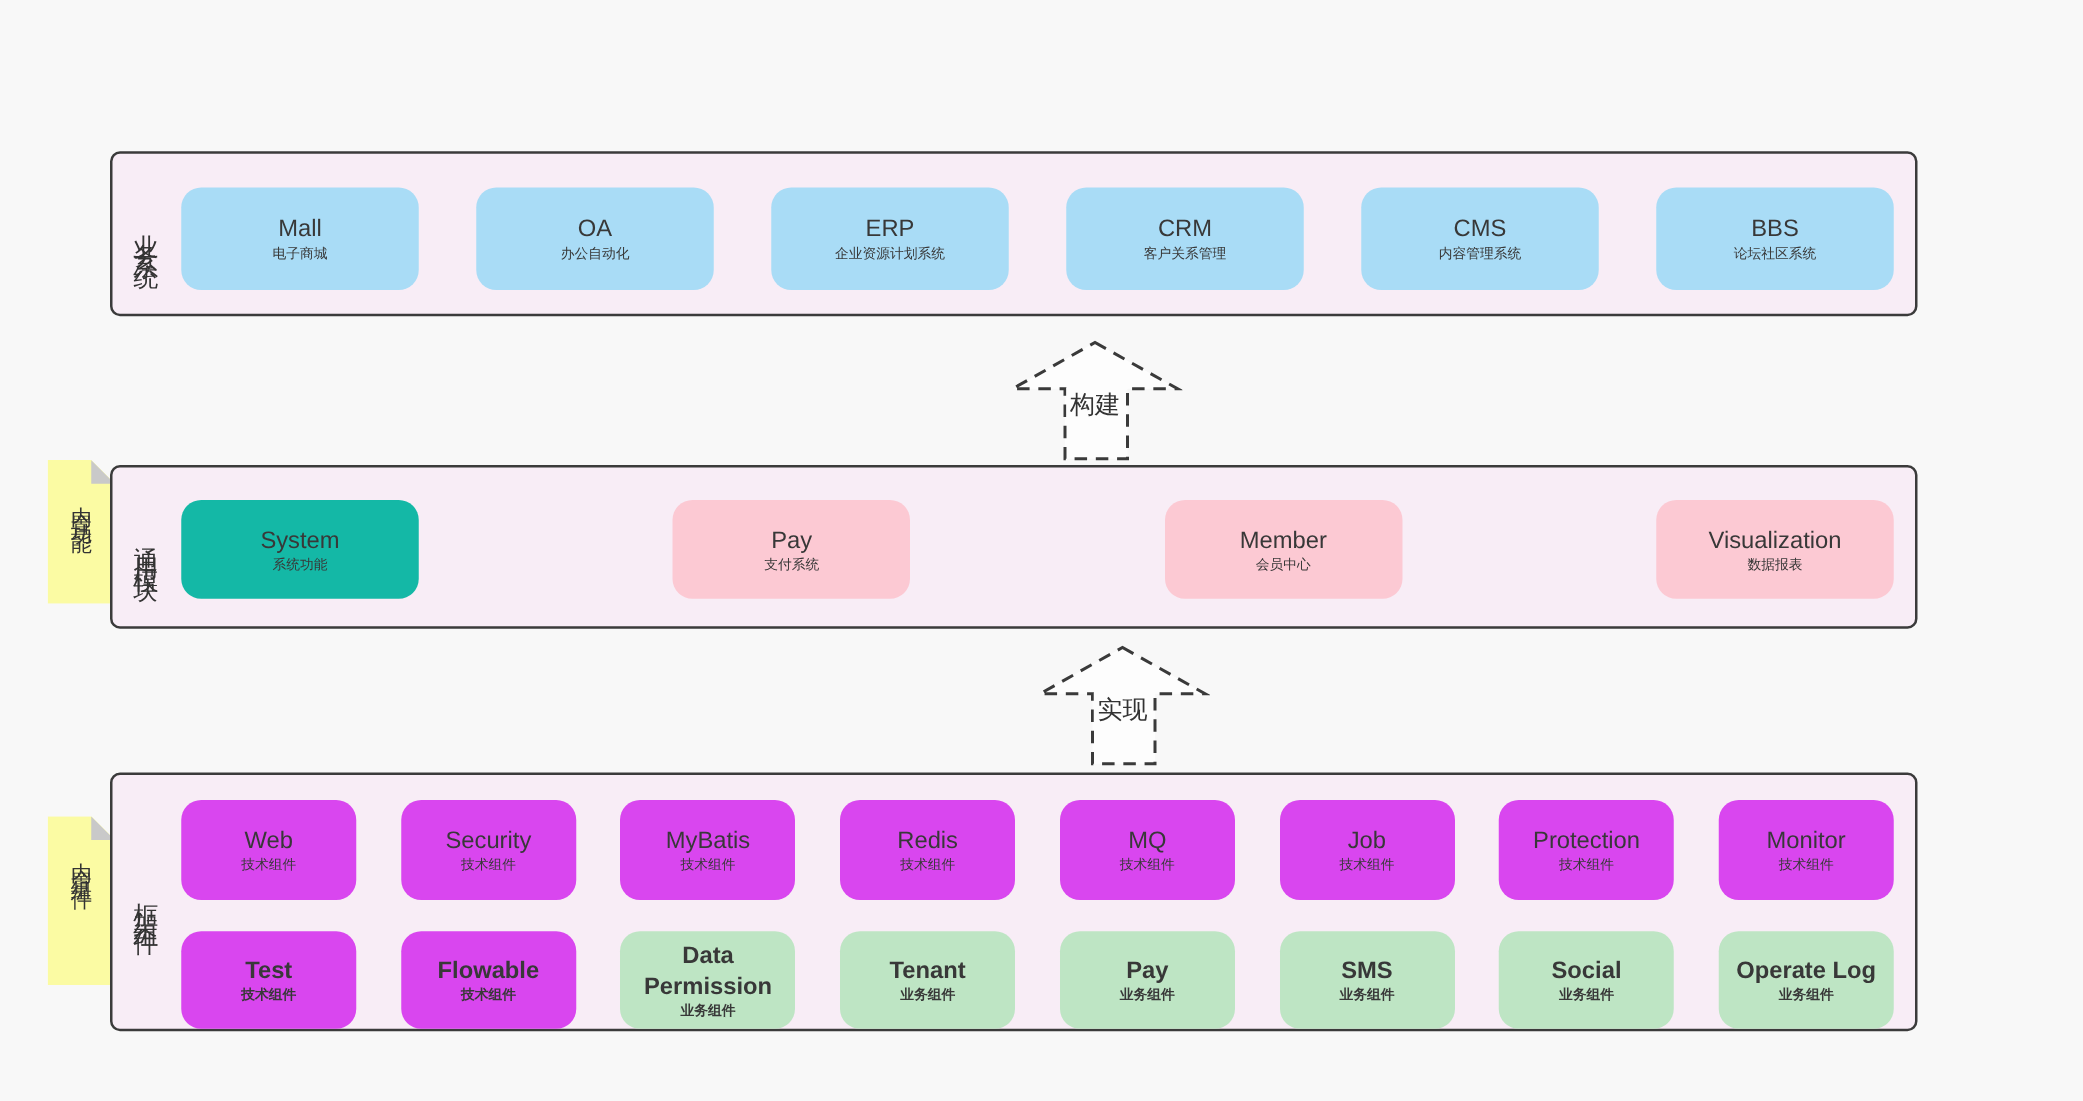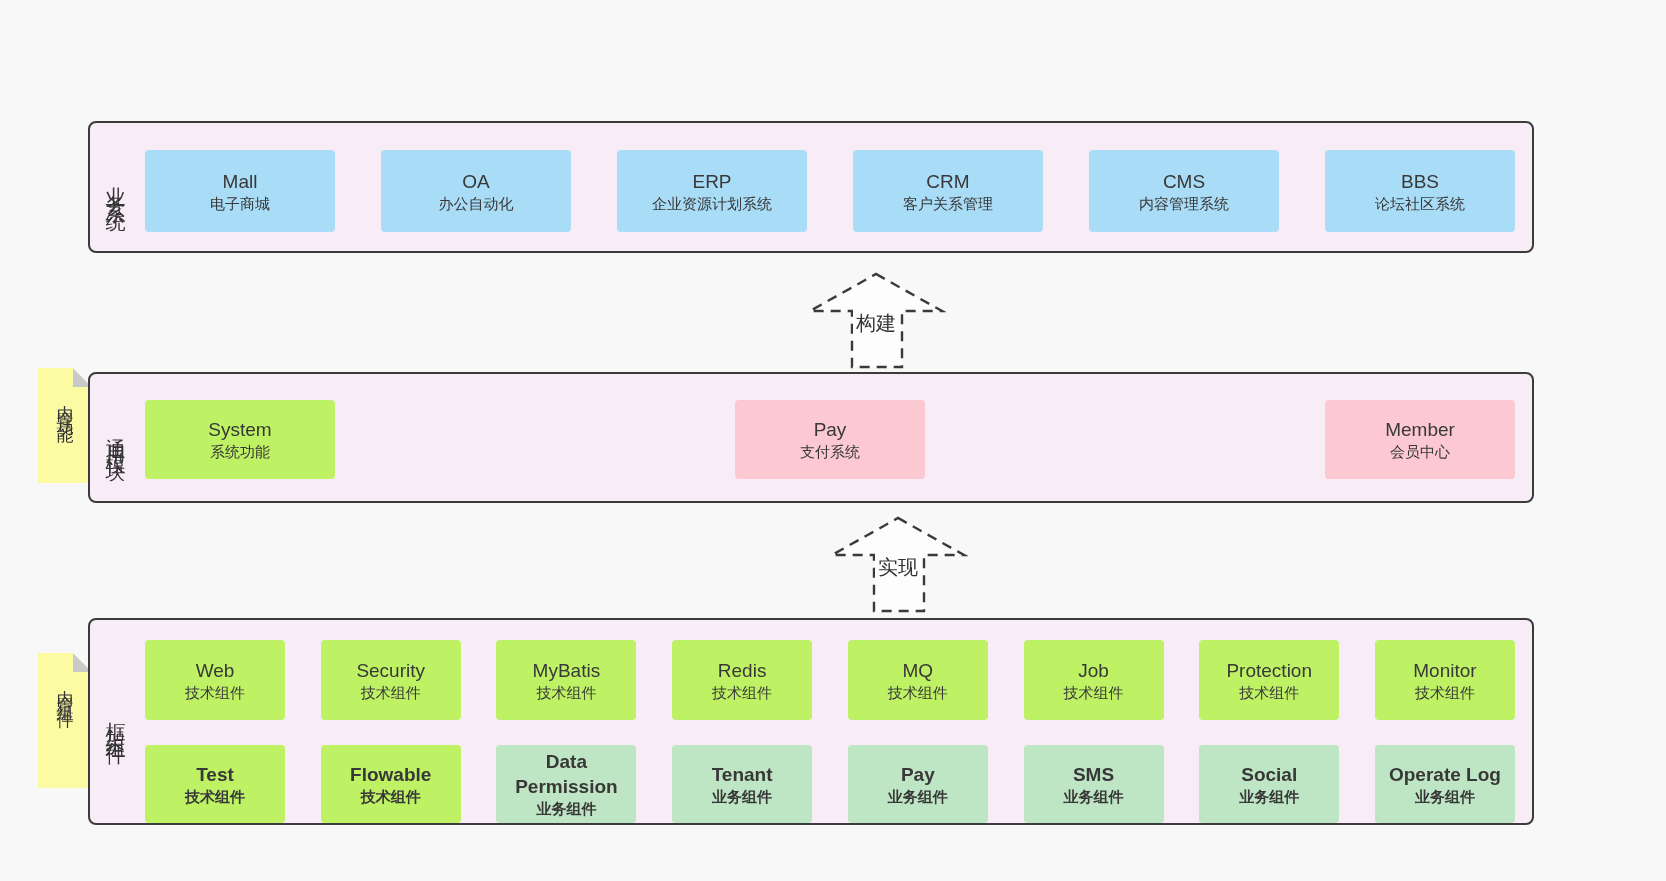--- a/index.html
+++ b/index.html
@@ -31,33 +31,33 @@
   .boxrow {
     position:absolute; left:55px; right:17px;
     display:flex; justify-content:space-between;
   }
   .layer-1 .boxrow { top:27px; height:82px; }
   .layer-2 .boxrow { top:26px; height:79px; }
   .layer-3 .row-a  { top:20px; height:80px; }
   .layer-3 .row-b  { top:125px; height:78px;font-weight:bold; }
 
   .node {
-    border-radius:4px;
+    border-radius:16px;
     display:flex; flex-direction:column; align-items:center; justify-content:center;
     text-align:center; line-height:1.32; box-sizing:border-box; padding:2px 6px;
   }
   .layer-1 .node, .layer-2 .node { flex:0 0 190px; }
   .layer-3 .node { flex:0 0 140px; }
   .node-name { font-size:19px; }
-  .node-desc { font-size:15px; }
+  .node-desc { font-size:11px; }
 
   .blue       { background:#a9dcf6; }
-  .red        { background:#bef264; }
+  .red        { background:#14b8a6; }
   .pink       { background:#fcc9d3; }
-  .green      { background:#bef264; }
+  .green      { background:#d946ef; }
   .lightgreen { background:#bee5c4; }
 
   
   .note {
     position:absolute; left:38px; width:54px;
     background:#fbfba3; z-index:0;
     clip-path:polygon(0 0, calc(100% - 19px) 0, 100% 19px, 100% 100%, 0 100%);
   }
   .note-2 { top:368px; height:115px; }
   .note-3 { top:653px; height:135px; }
@@ -139,20 +139,24 @@
         <span class="node-desc">系统功能</span>
       </div>
       <div class="node pink">
         <span class="node-name">Pay</span>
         <span class="node-desc">支付系统</span>
       </div>
       <div class="node pink">
         <span class="node-name">Member</span>
         <span class="node-desc">会员中心</span>
       </div>
+      <div class="node pink">
+        <span class="node-name">Visualization</span>
+        <span class="node-desc">数据报表</span>
+      </div>
     </div>
   </section>
 
   <div class="arrow arrow-2">
     <svg viewBox="0 0 140 97">
       <path d="M70 2 L136 39 L96 39 L96 95 L46 95 L46 39 L4 39 Z" fill="#fdfdfd" stroke="#3a3a3a" stroke-width="2.4" stroke-dasharray="10 7"></path>
     </svg>
     <span class="arrow-label">实现</span>
   </div>
 

